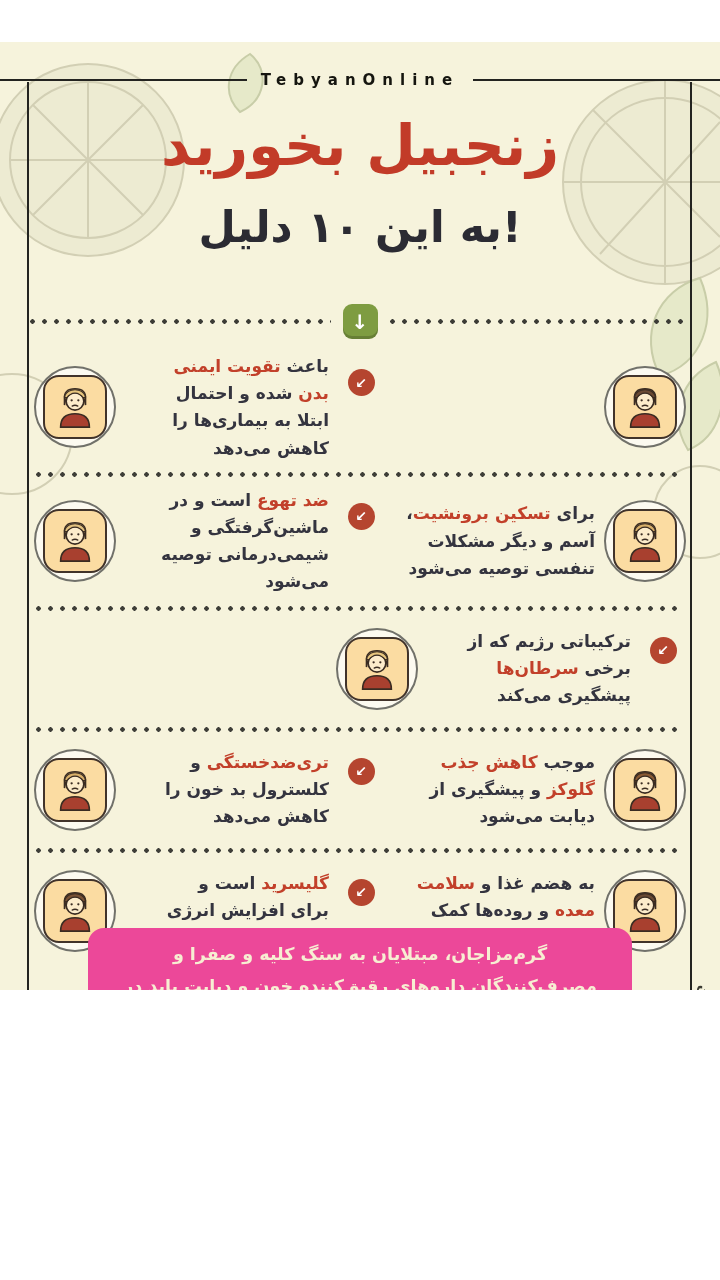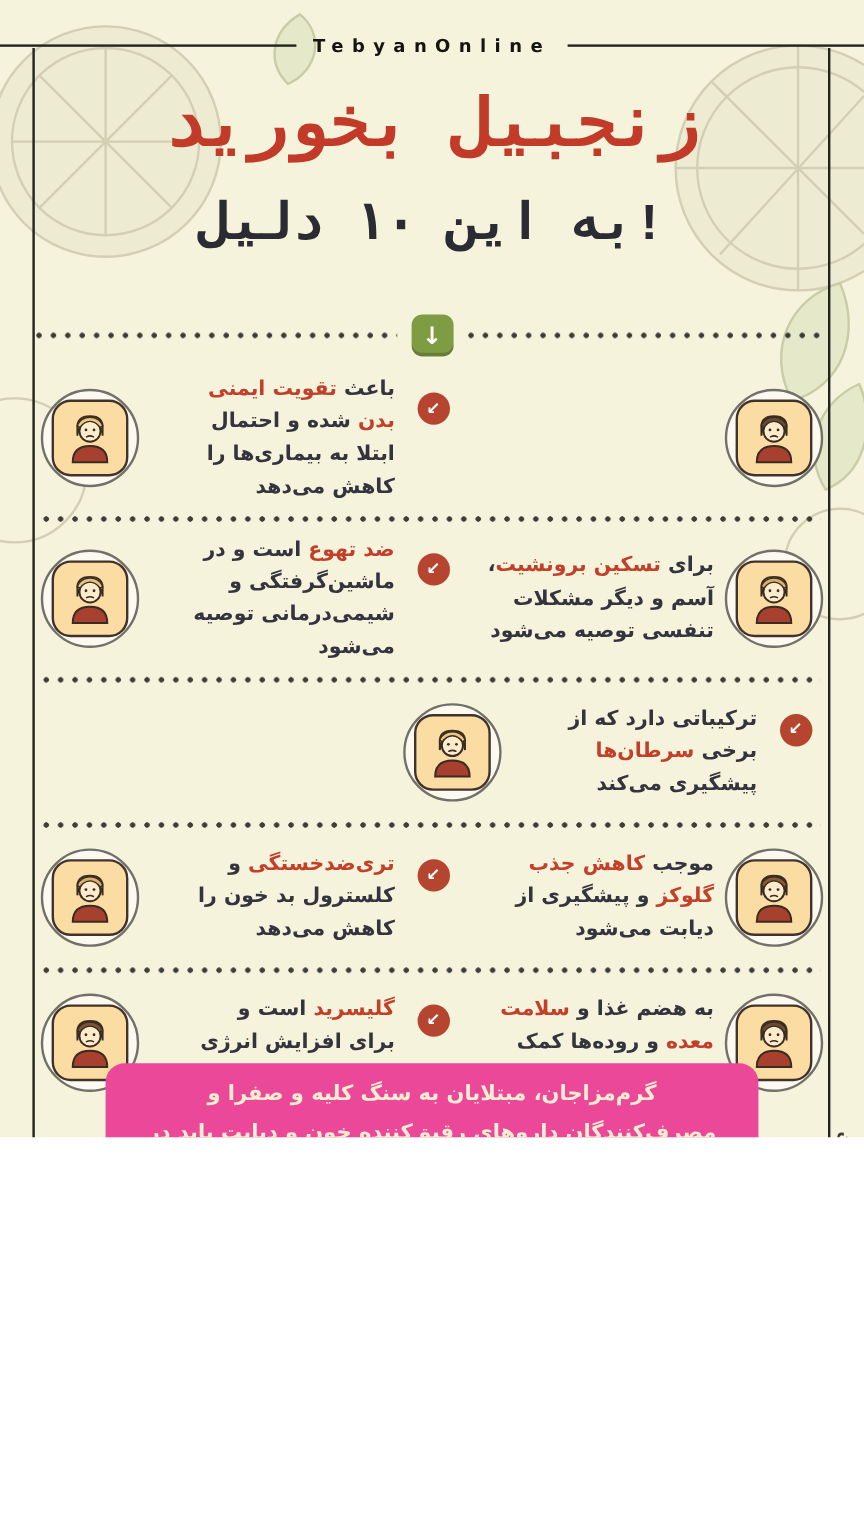--- a/index.html
+++ b/index.html
@@ -1,26 +1,26 @@
 <!DOCTYPE html>
 <html lang="fa"><head>
 <meta charset="utf-8">
 <style>
   html,body{margin:0;padding:0;}
   .page{position:relative;width:720px;height:948px;background:#f6f3dc;overflow:hidden;
-        font-family:"DejaVu Sans",sans-serif;}
+        font-family:"DejaVu Sans",sans-serif;margin-top:42px;}
   svg{display:block;}
   .layer{position:absolute;left:0;top:0;}
 
   
   .brand-row{position:absolute;top:29px;left:0;right:0;display:flex;align-items:center;z-index:4;}
   .brand-line{flex:1;height:2px;background:#232320;}
   .brand-text{padding:0 14px;font-size:15px;font-weight:bold;letter-spacing:7px;color:#15150f;}
 
-  .title{position:absolute;left:0;width:100%;text-align:center;font-weight:800;z-index:4;font-family:Liberation Mono, monospace;}
+  .title{position:absolute;left:0;width:100%;text-align:center;font-weight:800;z-index:4;}
   .title1{top:70px;font-size:57px;color:#c23b28;}
   .title2{top:160px;font-size:43px;color:#2b2b33;}
 
   .divider-row{position:absolute;top:262px;left:30px;right:30px;display:flex;align-items:center;gap:12px;z-index:4;}
   .dots{flex:1;height:5px;background-image:radial-gradient(circle at 2.5px 2.5px,#3c3c36 2px,transparent 2.5px);
         background-size:12px 5px;background-repeat:repeat-x;}
   .scroll-btn{width:35px;height:35px;background:#7e9c41;border-radius:9px;display:flex;align-items:center;
         justify-content:center;color:#fff;font-size:20px;font-weight:bold;
         box-shadow:inset 0 -3px 0 rgba(0,0,0,.18);}
 
@@ -212,21 +212,21 @@
     </div>
     <div class="separator"></div>
 
     <div class="row">
       <div class="badge-cell">
           <div class="badge">
             <span>↙</span>
           </div>
         </div>
       <div class="cell cell-l">
-        <p class="item-text"><span>ترکیباتی دارد که از برخی </span><span class="hl">سرطان‌ها</span><span> پیشگیری می‌کند</span></p>
+        <p class="item-text"><span>ترکیباتی رژیم که از برخی </span><span class="hl">سرطان‌ها</span><span> پیشگیری می‌کند</span></p>
         <div class="icon-wrap">
           <div class="icon-sq" style="--hair:#e8c67e">
               <svg class="person" viewBox="0 0 48 48">
                 <use href="#person-sym"></use>
               </svg>
             </div>
         </div>
       </div>
     </div>
     <div class="separator"></div>

